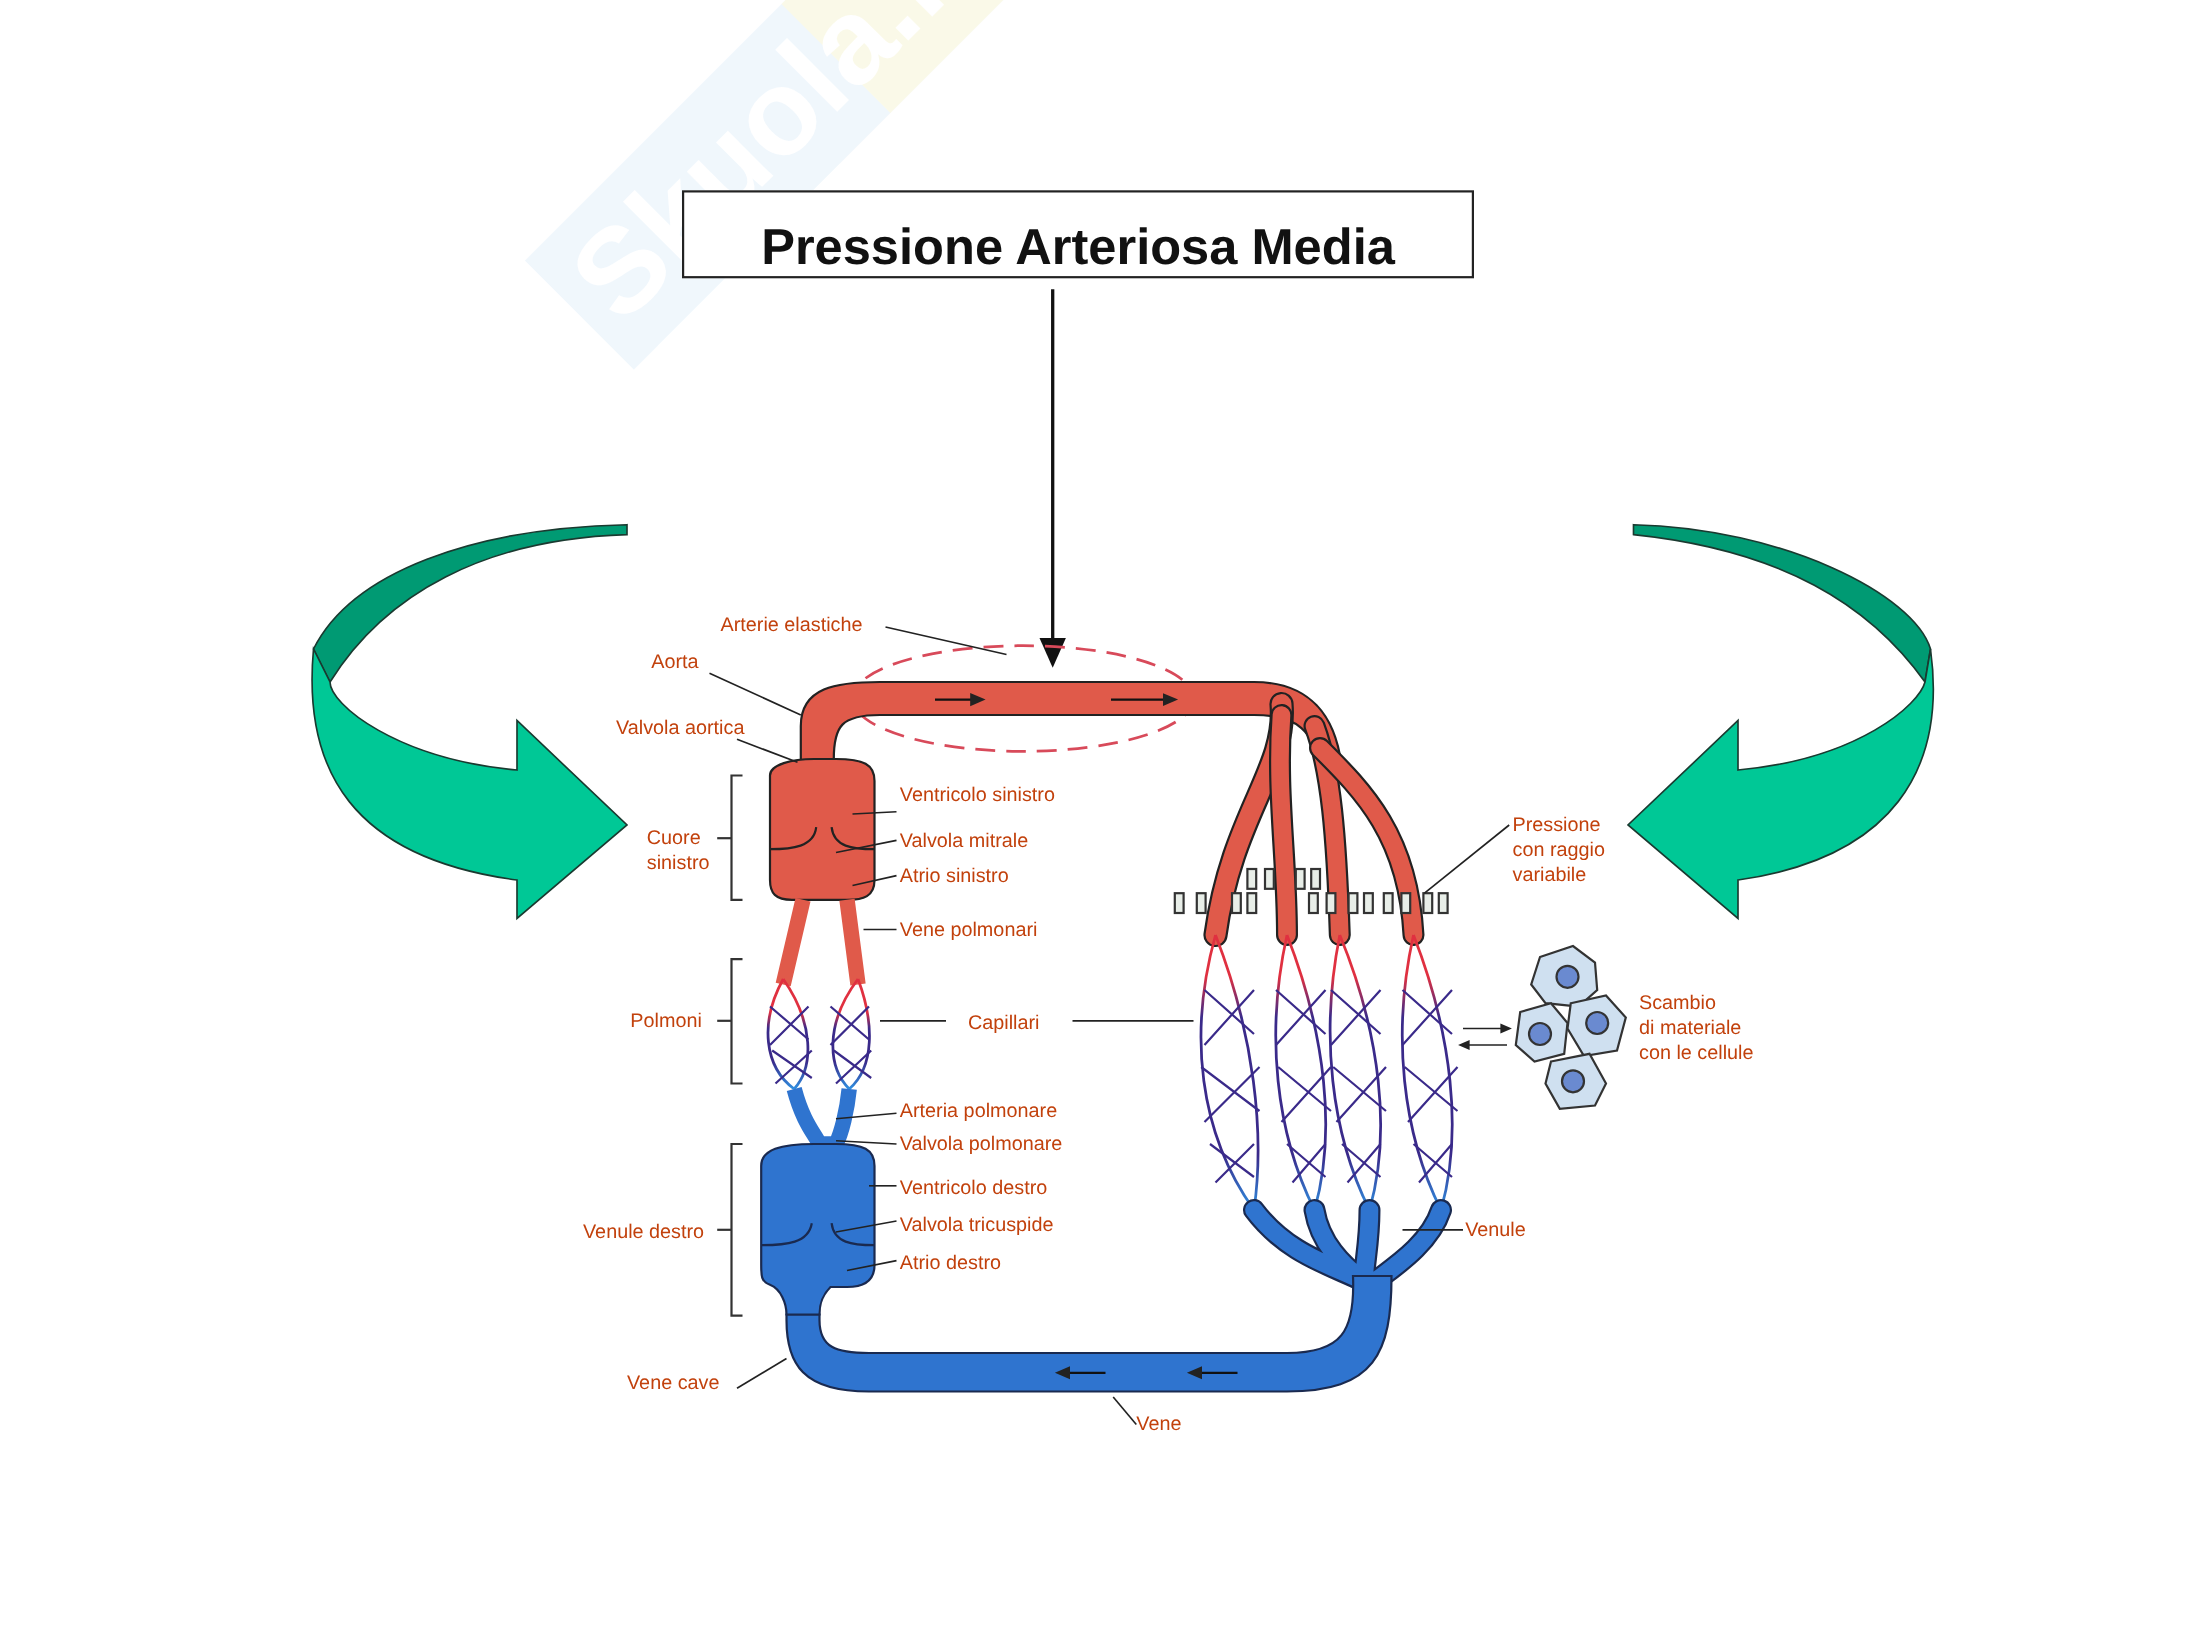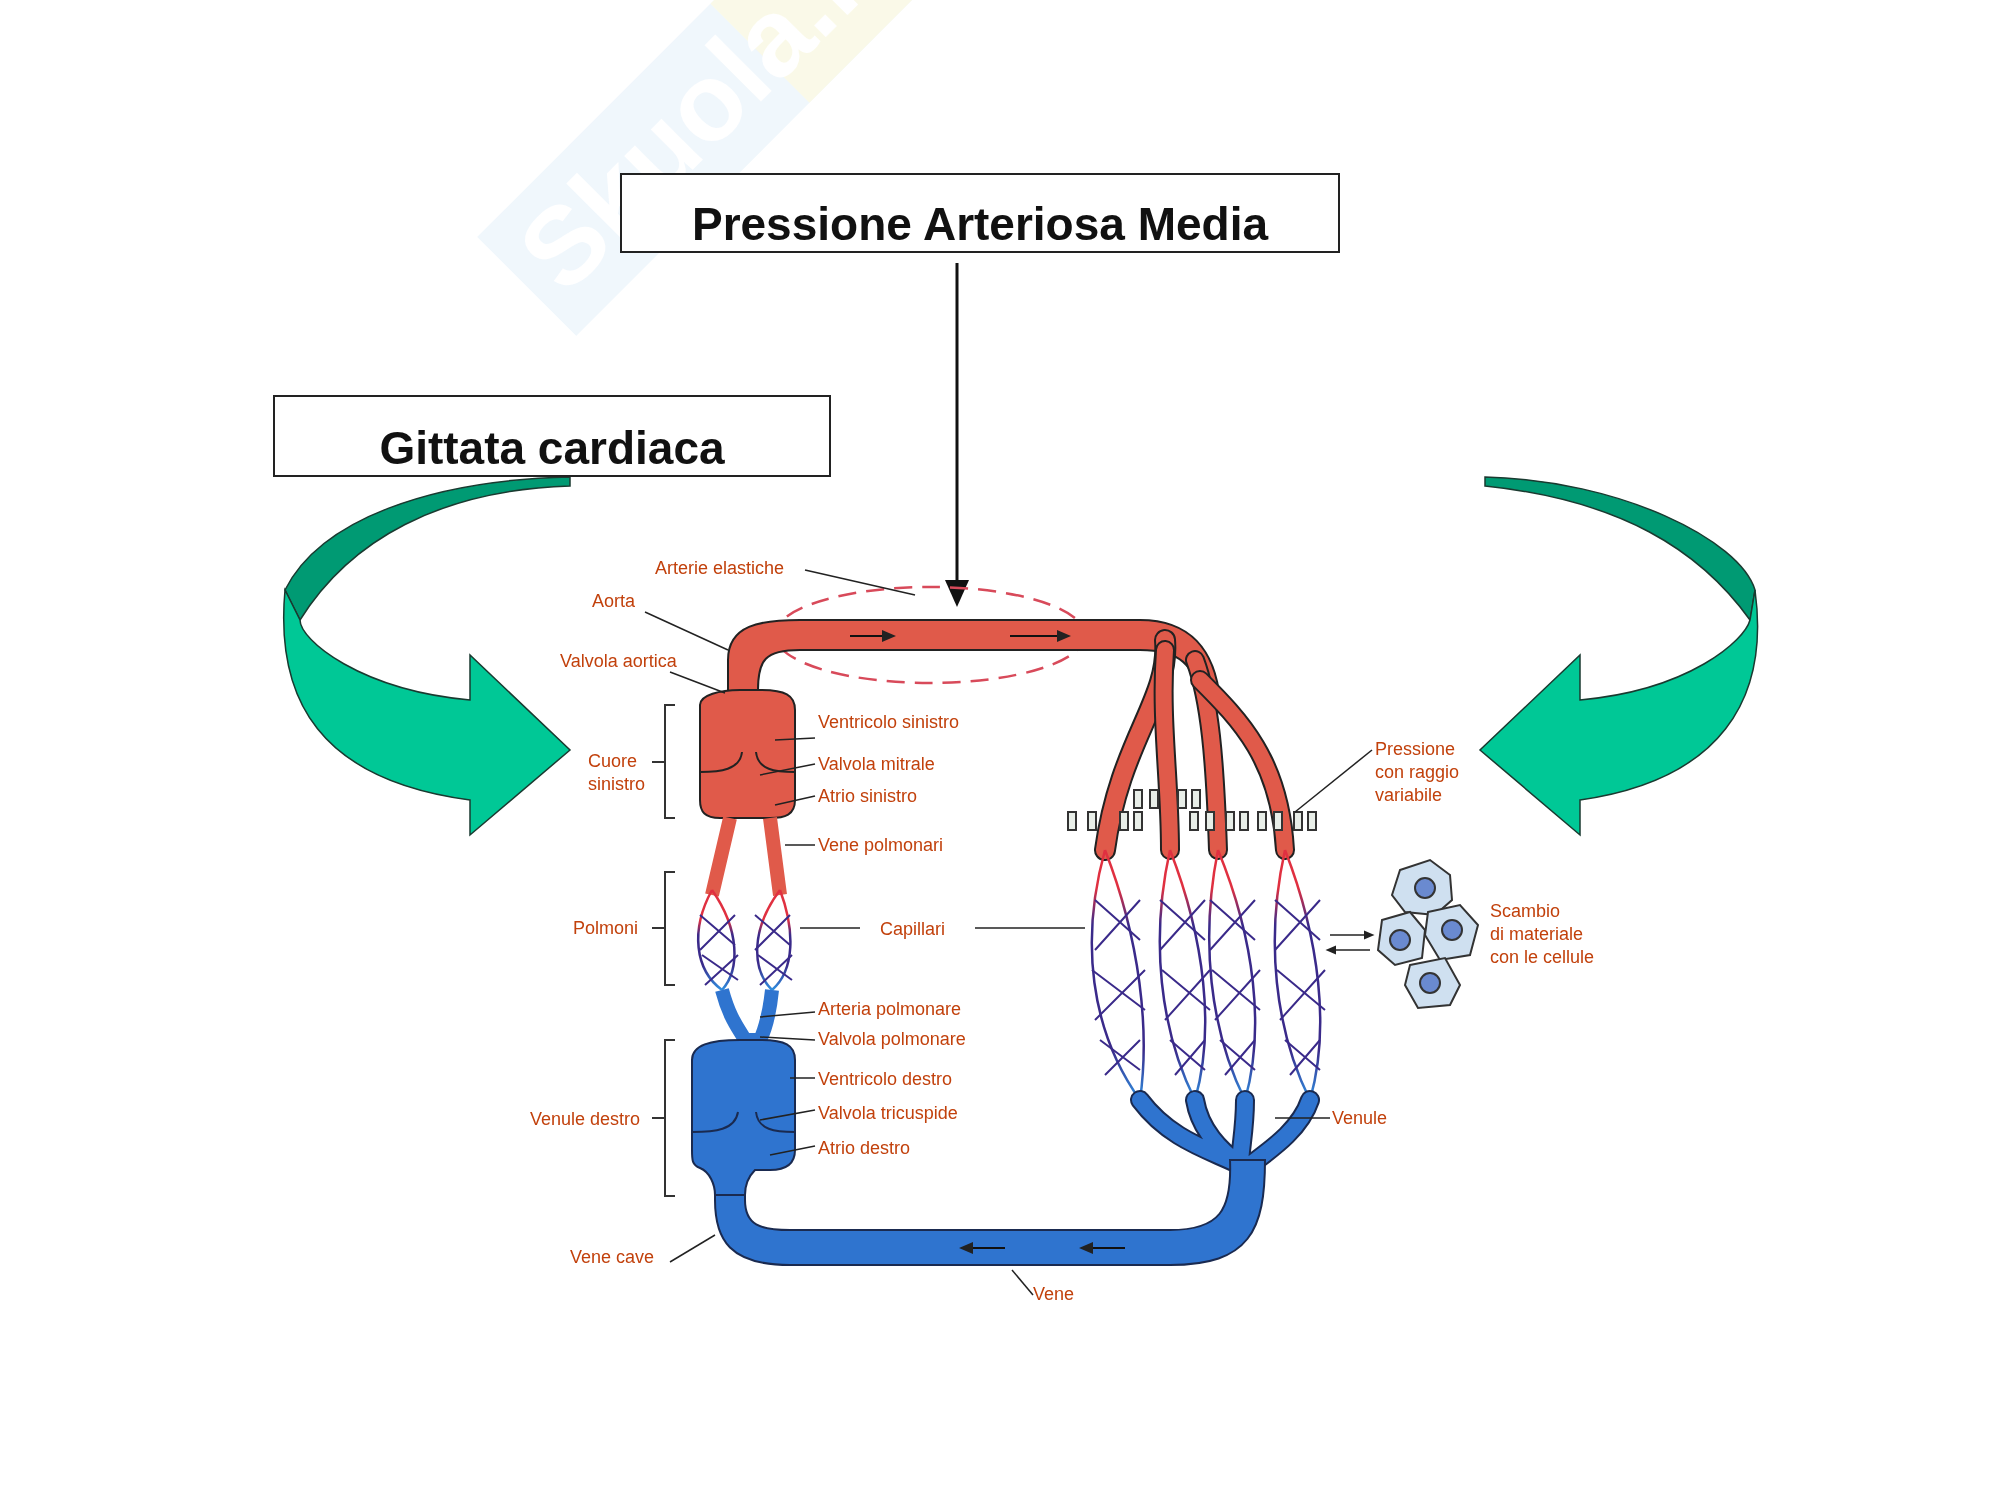--- a/index.html
+++ b/index.html
@@ -183,23 +183,20 @@
       <circle cx="1400" cy="940" r="10" fill="#6a8ad0"></circle>
       <path d="M1428,912 L1460,905 L1478,925 L1470,955 L1440,960 L1425,935 Z" fill="#cfe0f0"></path>
       <circle cx="1452" cy="930" r="10" fill="#6a8ad0"></circle>
       <path d="M1410,965 L1445,958 L1460,985 L1450,1005 L1418,1008 L1405,985 Z" fill="#cfe0f0"></path>
       <circle cx="1430" cy="983" r="10" fill="#6a8ad0"></circle>
     </g>
   </svg>
 
   <div class="box" id="box-pam">
     <span>Pressione Arteriosa Media</span>
-  </div>
-  <div class="box" id="box-gc">
-    <span>Gittata cardiaca</span>
   </div>
 
   <span class="lbl" style="left:655px;top:557px">Arterie elastiche</span>
   <span class="lbl" style="left:592px;top:590px">Aorta</span>
   <span class="lbl" style="left:560px;top:650px">Valvola aortica</span>
   <span class="lbl" style="left:588px;top:750px">Cuore</span>
   <span class="lbl" style="left:588px;top:773px">sinistro</span>
   <span class="lbl" style="left:818px;top:711px">Ventricolo sinistro</span>
   <span class="lbl" style="left:818px;top:753px">Valvola mitrale</span>
   <span class="lbl" style="left:818px;top:785px">Atrio sinistro</span>

